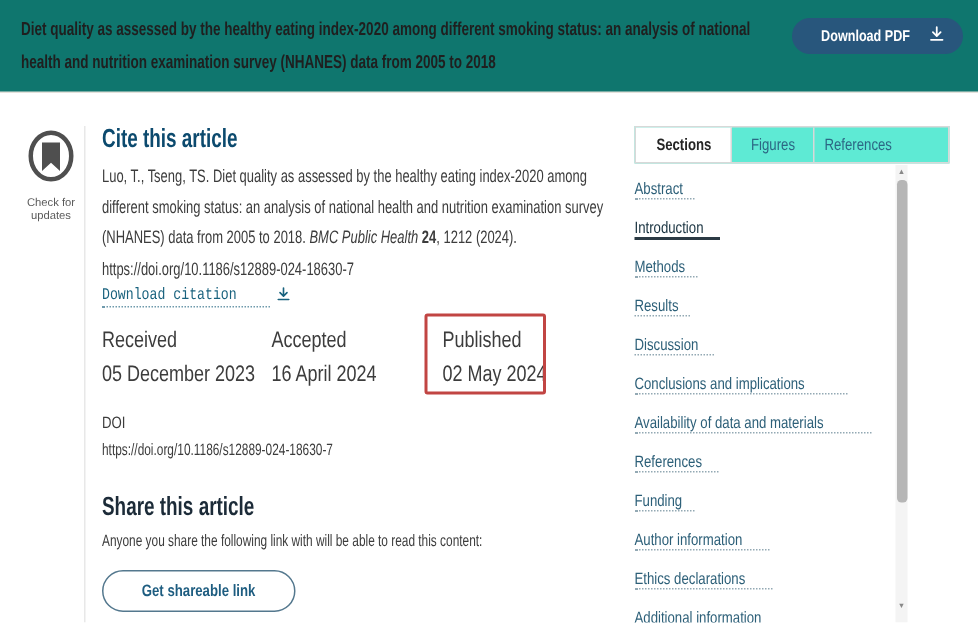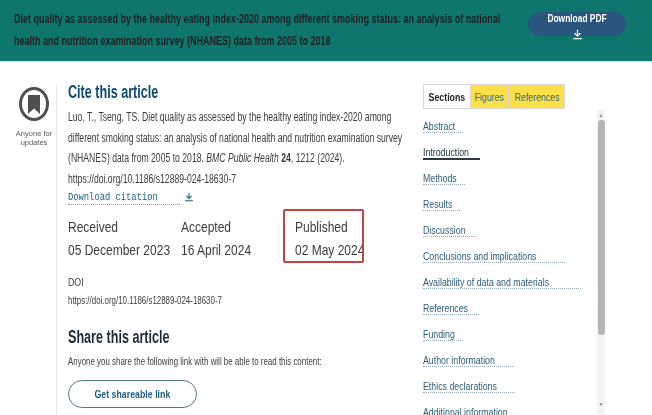--- a/index.html
+++ b/index.html
@@ -20,21 +20,21 @@
   .header {
     position:absolute; top:0; left:0; width:652px; height:62px;
     background:#0f766e; border-bottom:1px solid #e4e1db;
   }
   .title { position:absolute; left:14px; top:8px; font-size:12.5px; font-weight:600;
            color:#1f1f1f; line-height:22px; }
   .pdf-btn {
     position:absolute; left:528px; top:12px; height:24px; padding:0 12px;
     background:#28567c; border:none; border-radius:12px; color:#fff;
     font-family:"Liberation Sans", sans-serif; font-size:10.5px; font-weight:700;
-    display:flex; align-items:center; gap:5px; cursor:pointer;flex-direction:column;
+    display:flex; align-items:center; gap:5px; cursor:pointer;
   }
 
   
   .crossmark { position:absolute; left:6px; top:86px; width:56px; text-align:center; cursor:pointer; }
   .crossmark .cm-label { font-size:7.5px; line-height:9px; color:#5a5a5a; margin-top:2px; }
 
   .vline { position:absolute; left:56px; top:84px; width:1px; height:331px; background:#e8e8e8; }
 
   
   .cite-heading { position:absolute; left:68px; top:82px; font-size:17.5px; font-weight:700; color:#0c4a6e; }
@@ -64,22 +64,22 @@
   .share-heading { position:absolute; left:68px; top:327px; font-size:17.5px; font-weight:700; color:#1c2b38; }
   .share-desc { position:absolute; left:68px; top:355px; font-size:11px; color:#3c3c3c; }
   .share-btn {
     position:absolute; left:68px; top:380px; height:28px; padding:0 16px;
     background:#fff; border:1px solid #54788e; border-radius:14px;
     color:#1e5d80; font-family:"Liberation Sans", sans-serif; font-size:11px; font-weight:700;
     display:flex; align-items:center; cursor:pointer;
   }
 
   
-  .tabs { position:absolute; left:423px; top:84px; width:142px; height:25px;
-          display:flex; border:1px solid #d8d8d8; background:#fde047; }
+  .tabs { position:absolute; left:423px; top:84px; width:210px; height:25px;
+          display:flex; border:1px solid #d8d8d8; background:#5eead4; }
   .tab { display:flex; align-items:center; justify-content:center;
          font-size:11px; color:#2c6784; cursor:pointer; border-right:1px solid #d8d8d8; }
   .tab:last-child { border-right:none; }
   .tab.active { background:#fff; color:#242424; font-weight:700; }
   .tab-sections { width:64px; } .tab-figures { width:55px; } .tab-references { width:59px; }
 
   .toc { position:absolute; left:423px; top:116px; width:170px; }
   .toc-item { display:table; margin-bottom:8px; cursor:pointer; }
   .toc-link { font-size:11px; color:#2c5f78; line-height:16px;
               border-bottom:1px dotted #93a9b4; text-decoration:none; }
@@ -113,21 +113,21 @@
 </div>
 
 <div class="crossmark">
   <span>
     <svg width="34" height="37" viewBox="0 0 34 37">
       <ellipse cx="17" cy="18" rx="13.5" ry="15.5" fill="none" stroke="#4f4f4f" stroke-width="3"></ellipse>
       <path d="M11 9 h12 v19 l-6 -5.5 -6 5.5 z" fill="#4f4f4f"></path>
     </svg>
   </span>
   <div class="cm-label">
-    <span>Anyone for</span><br><span>updates</span>
+    <span>Check for</span><br><span>updates</span>
   </div>
 </div>
 
 <div class="vline"></div>
 
 <h2 class="cite-heading">
   <span class="c72">Cite this article</span>
 </h2>
 
 <div class="citation">

